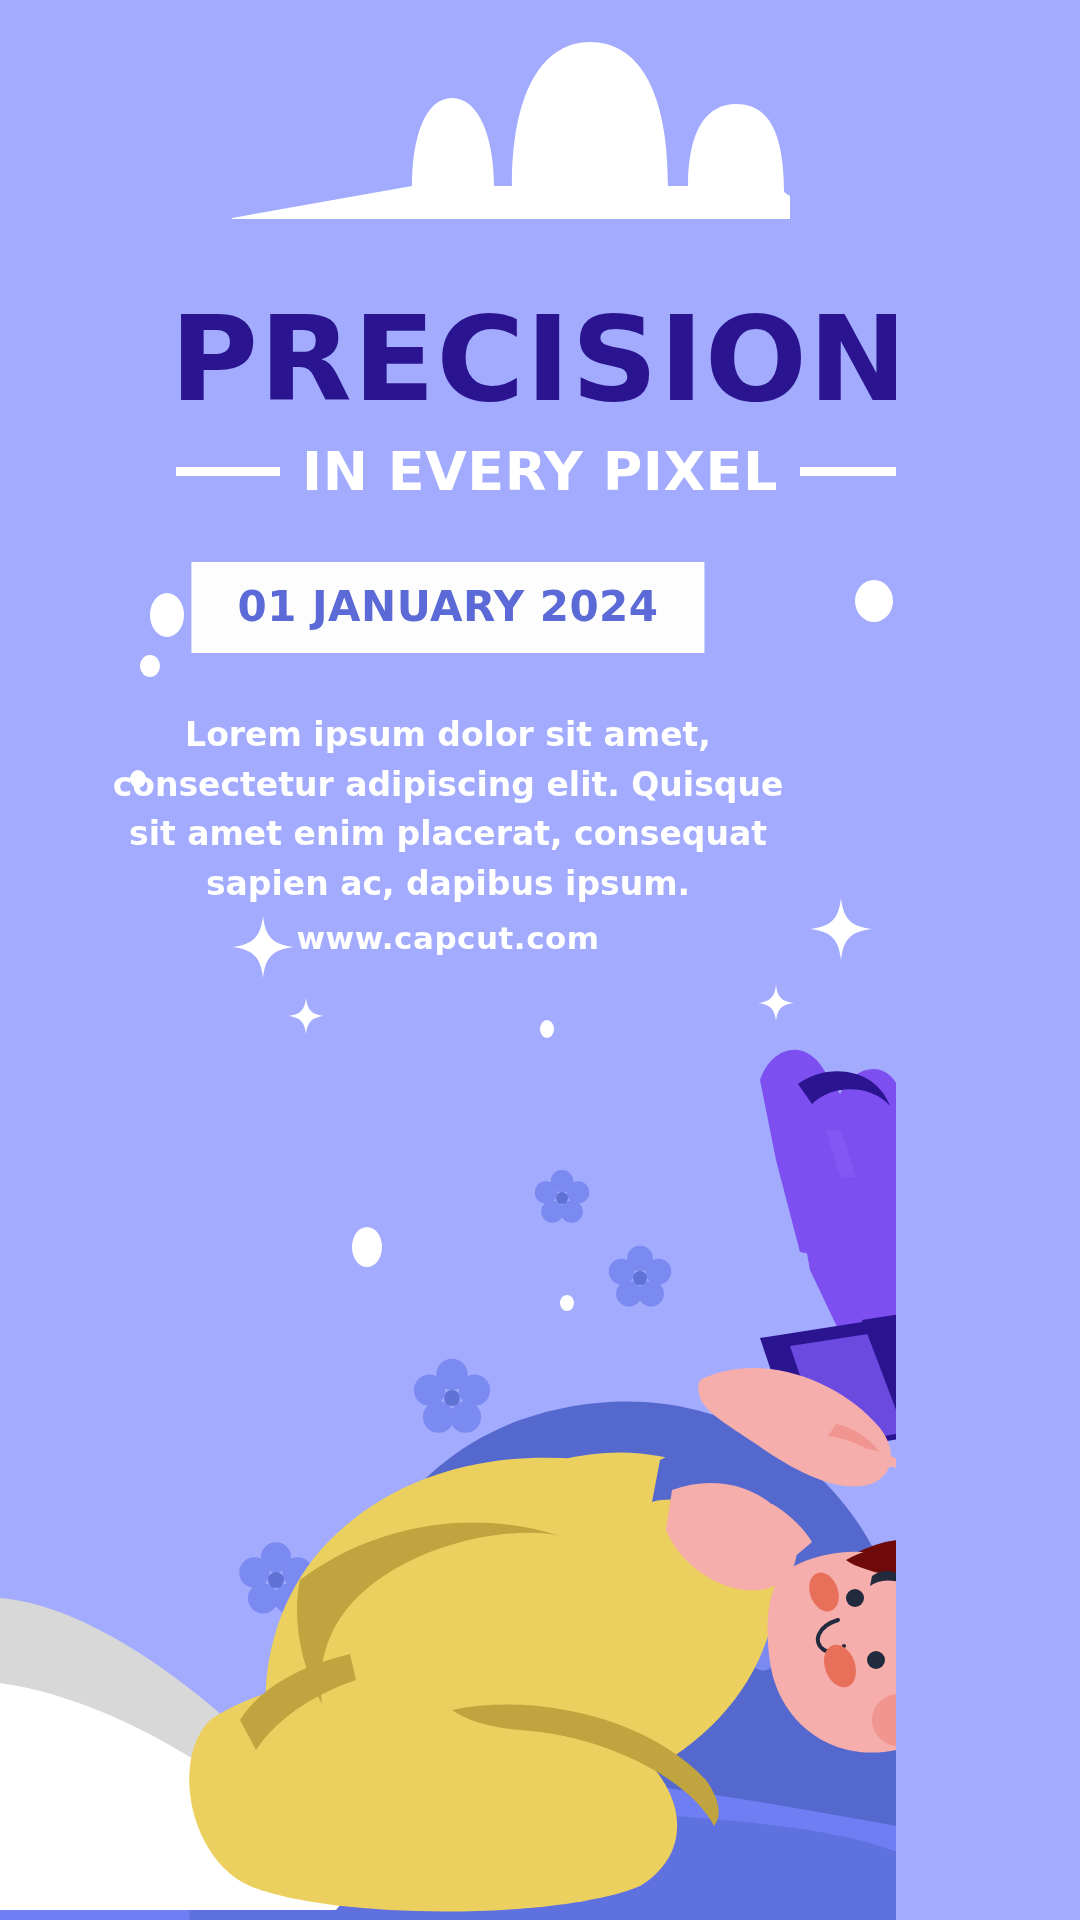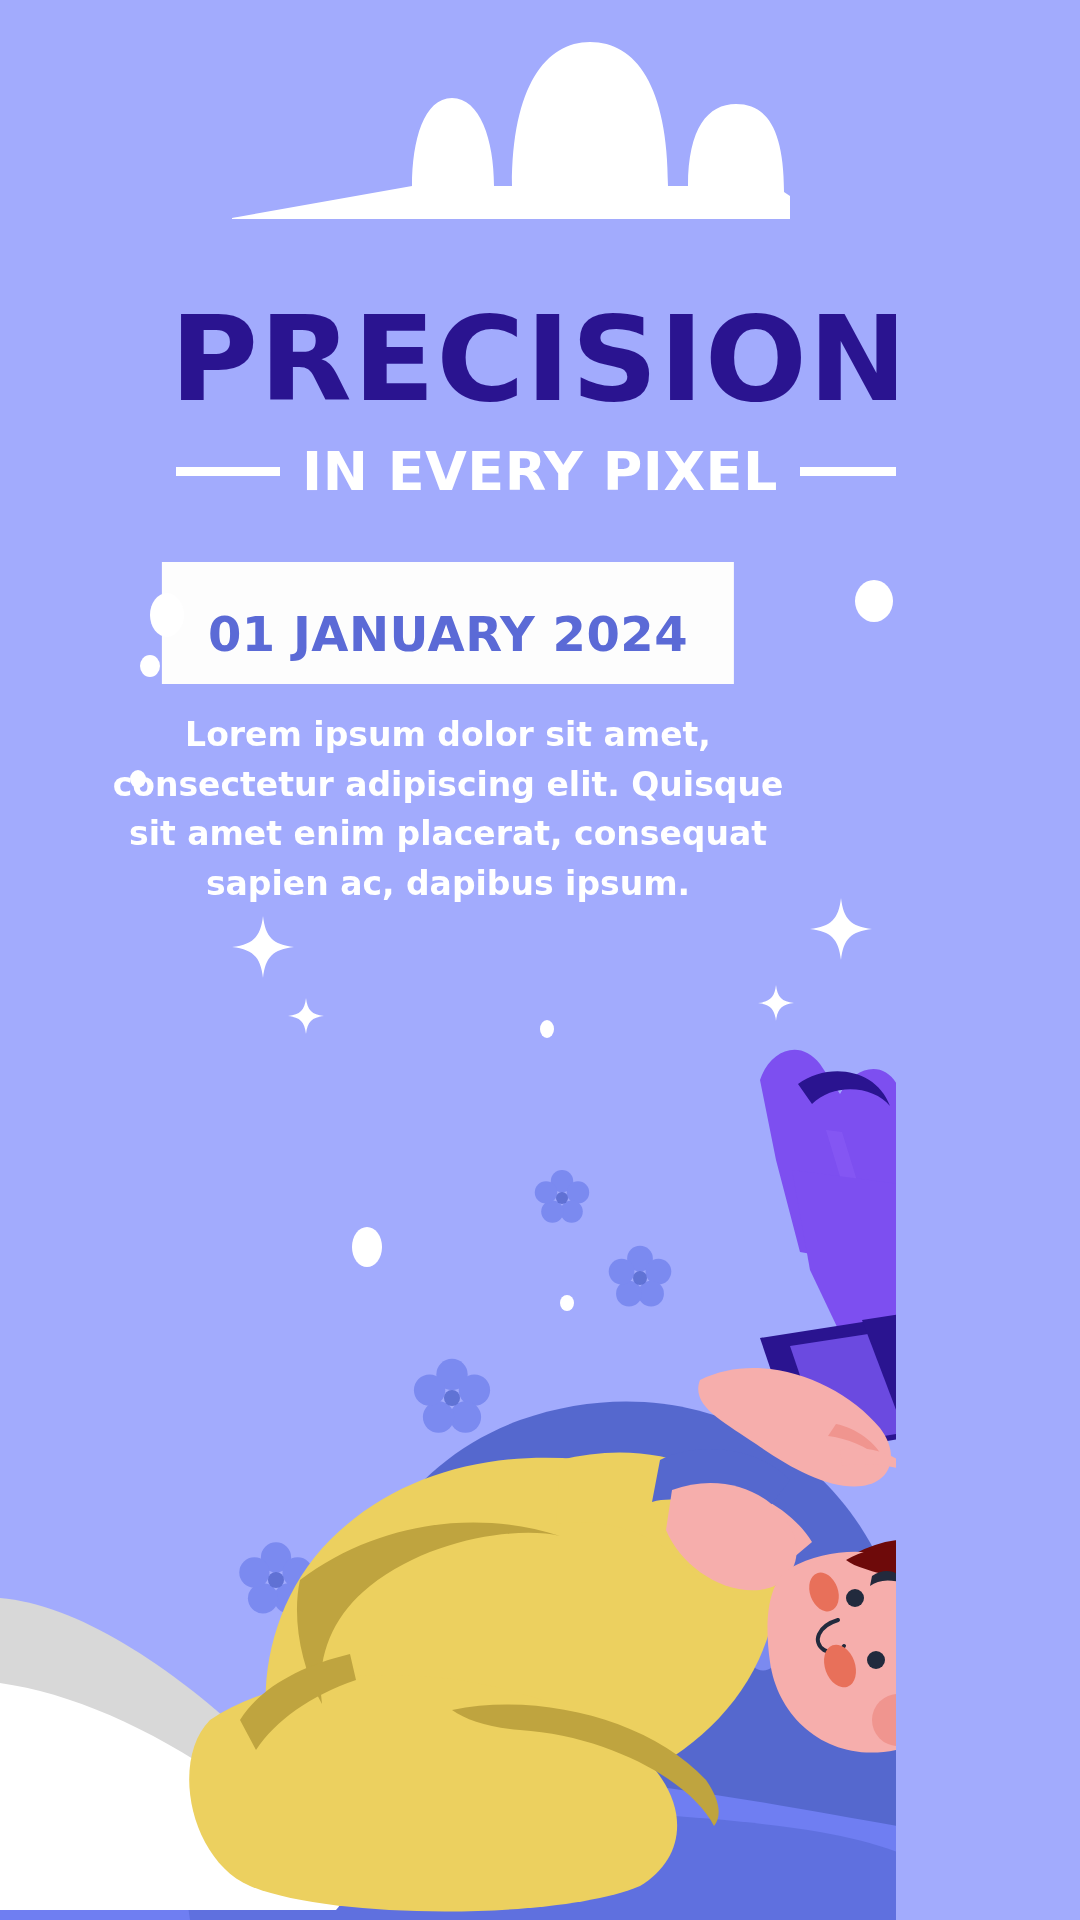--- a/index.html
+++ b/index.html
@@ -41,22 +41,22 @@
     color:#ffffff;white-space:nowrap;margin:0;
   }
   
   .date-badge{
     position:absolute;left:50%;transform:translateX(-50%);
     top:562px;background:#fdfdfd;
     padding:20px 46px 22px 46px;
   }
   .date-text{
     font-family:"DejaVu Sans", sans-serif;
-    font-weight:bold;font-size:48px;letter-spacing:0.5px;
-    color:#5b6ad6;white-space:nowrap;margin-top:24px;
+    font-weight:bold;font-size:42px;letter-spacing:0.5px;
+    color:#5b6ad6;white-space:nowrap;
   }
   
   .body-copy{
     position:absolute;left:50%;transform:translateX(-50%);
     top:710px;width:720px;text-align:center;
     font-family:"DejaVu Sans", sans-serif;
     font-weight:bold;
     font-size:33px;line-height:1.5;color:#ffffff;
   }
   .site{
@@ -101,20 +101,21 @@
       <span class="rule"></span>
     </div>
   </div>
 
   <div class="date-badge">
     <div class="date-text">01 JANUARY 2024</div>
   </div>
 
   <div class="body-copy">Lorem ipsum dolor sit amet, consectetur adipiscing elit. Quisque sit amet enim placerat, consequat sapien ac, dapibus ipsum.</div>
 
+  <div class="site">www.capcut.com</div>
 
   <div id="dots">
       <span class="dot" style="left: 150px; top: 593px; width: 34px; height: 44px;"></span>
       <span class="dot" style="left: 140px; top: 655px; width: 20px; height: 22px;"></span>
       <span class="dot" style="left: 855px; top: 580px; width: 38px; height: 42px;"></span>
       <span class="dot" style="left: 905px; top: 645px; width: 20px; height: 24px;"></span>
       <span class="dot" style="left: 130px; top: 770px; width: 16px; height: 18px;"></span>
       <span class="dot" style="left: 935px; top: 770px; width: 16px; height: 18px;"></span>
       <span class="dot" style="left: 540px; top: 1020px; width: 14px; height: 18px;"></span>
       <span class="dot" style="left: 352px; top: 1227px; width: 30px; height: 40px;"></span>

